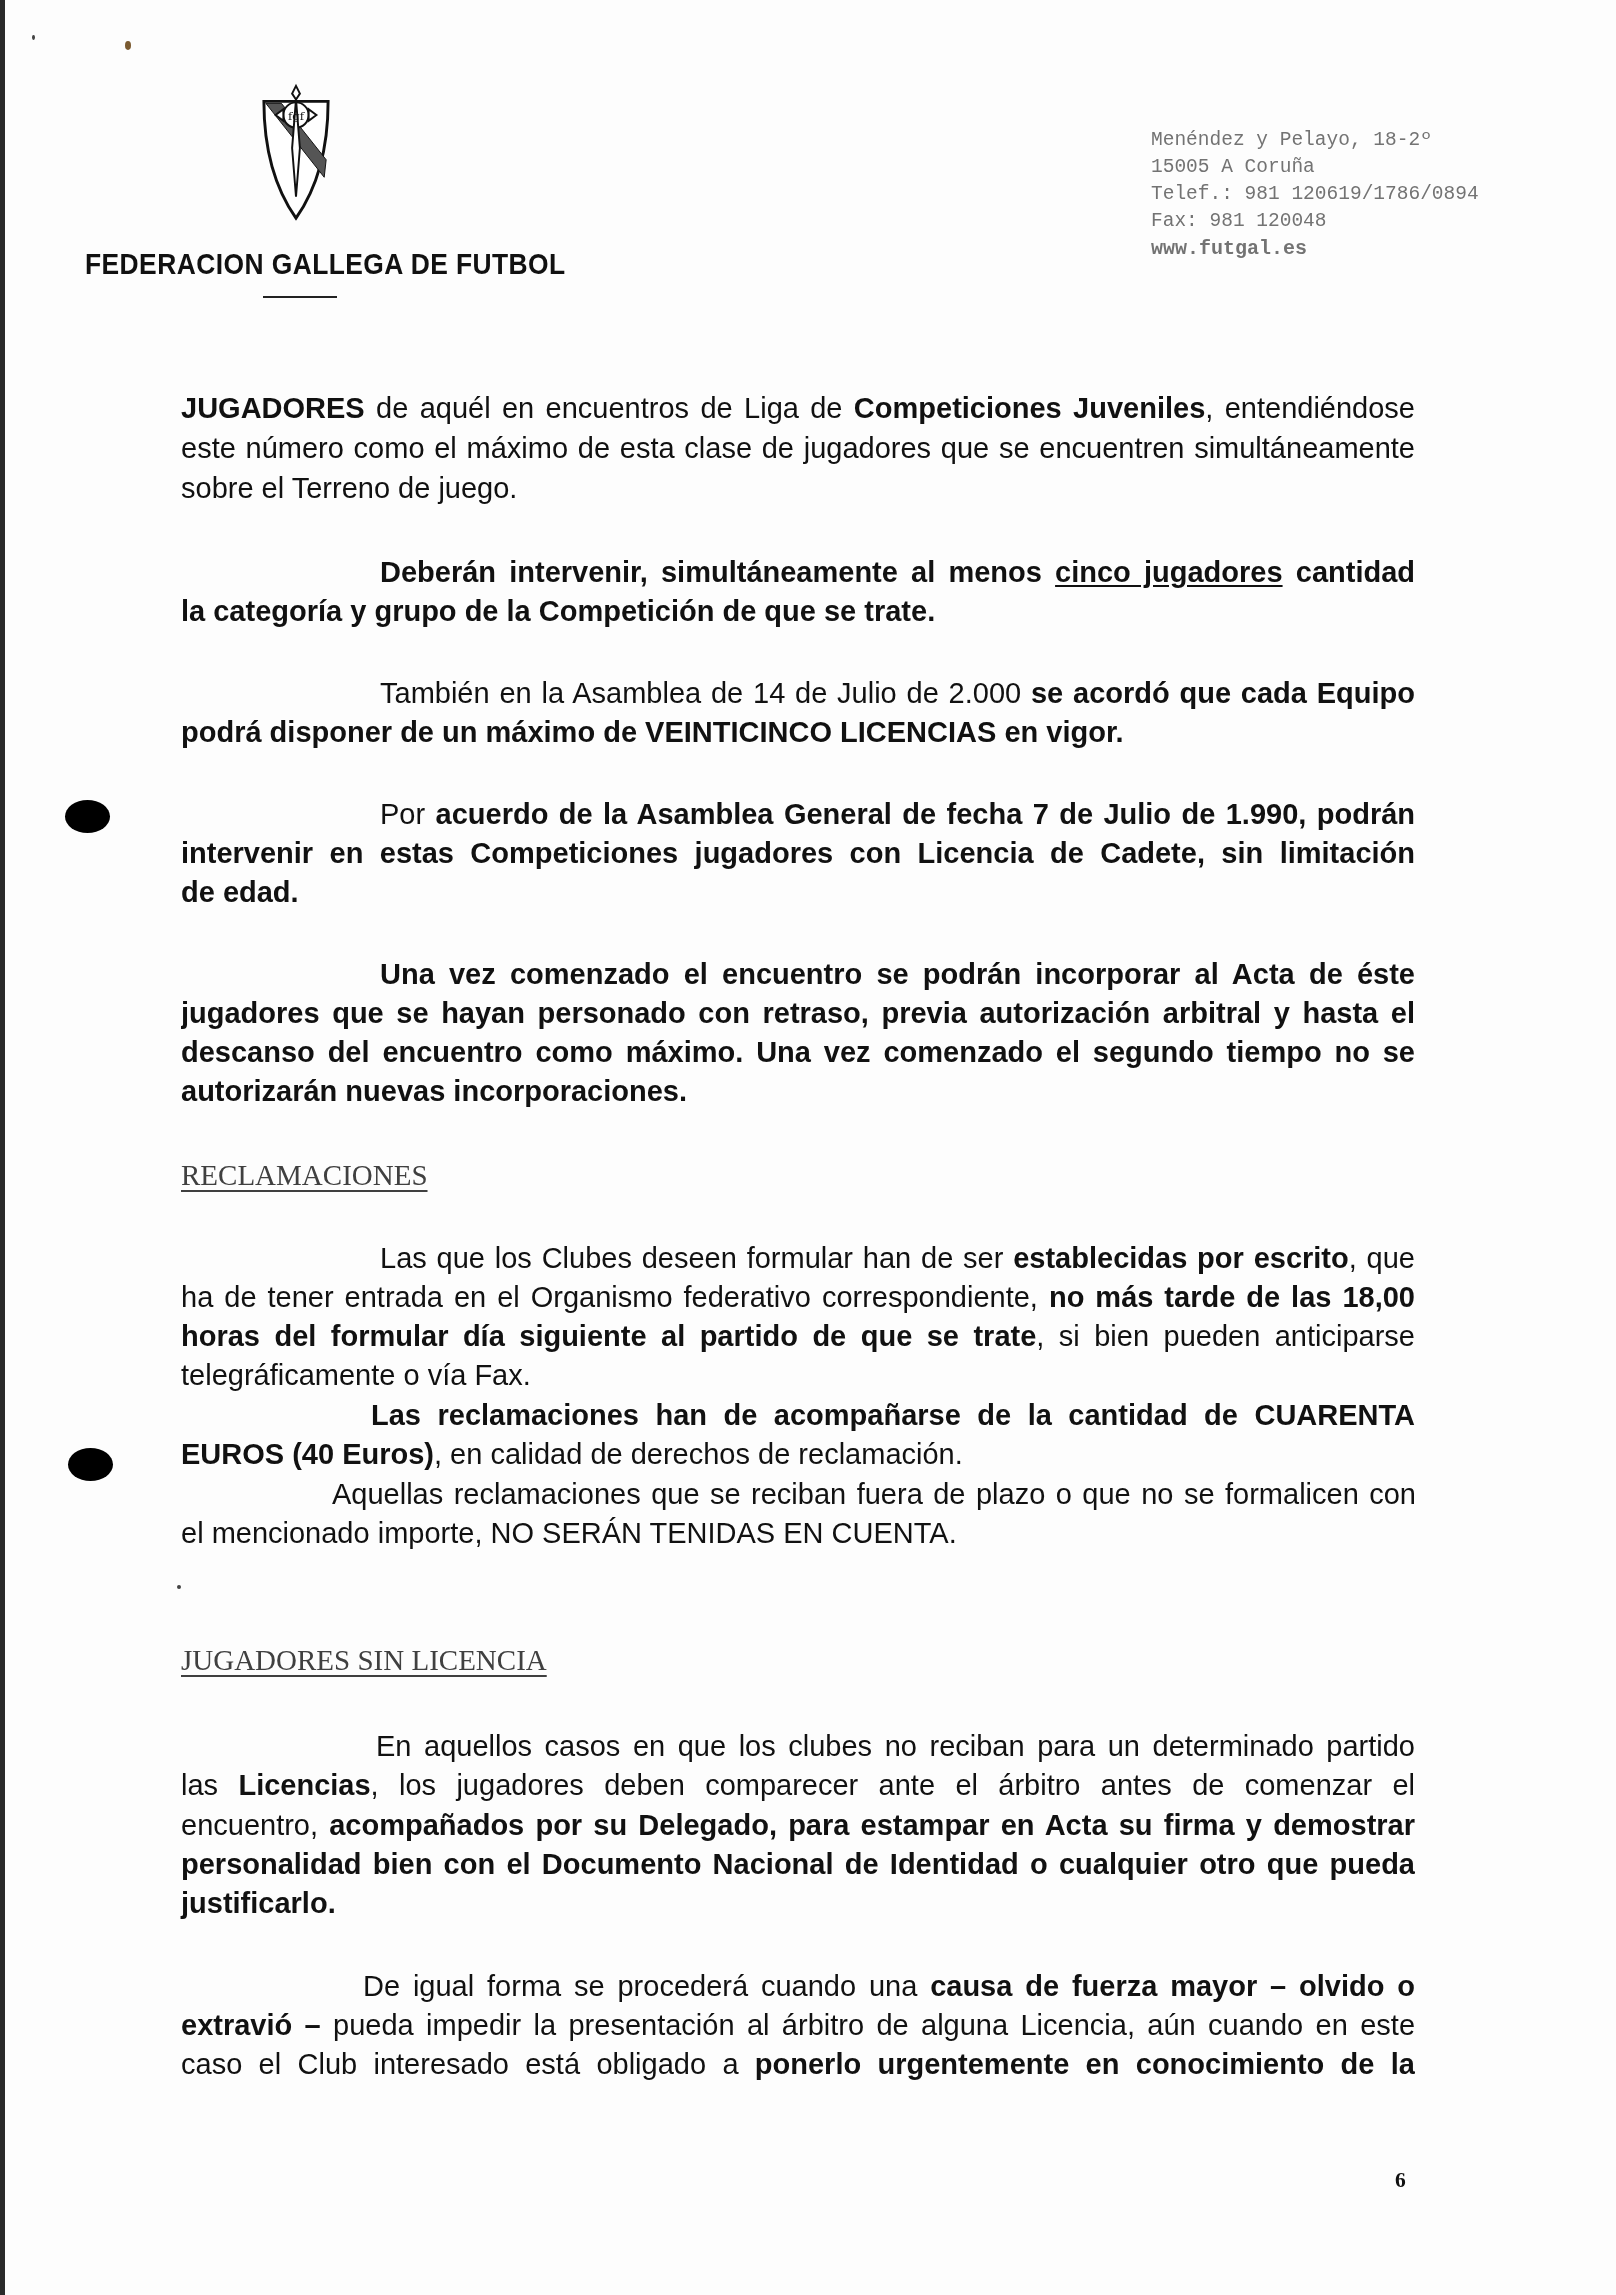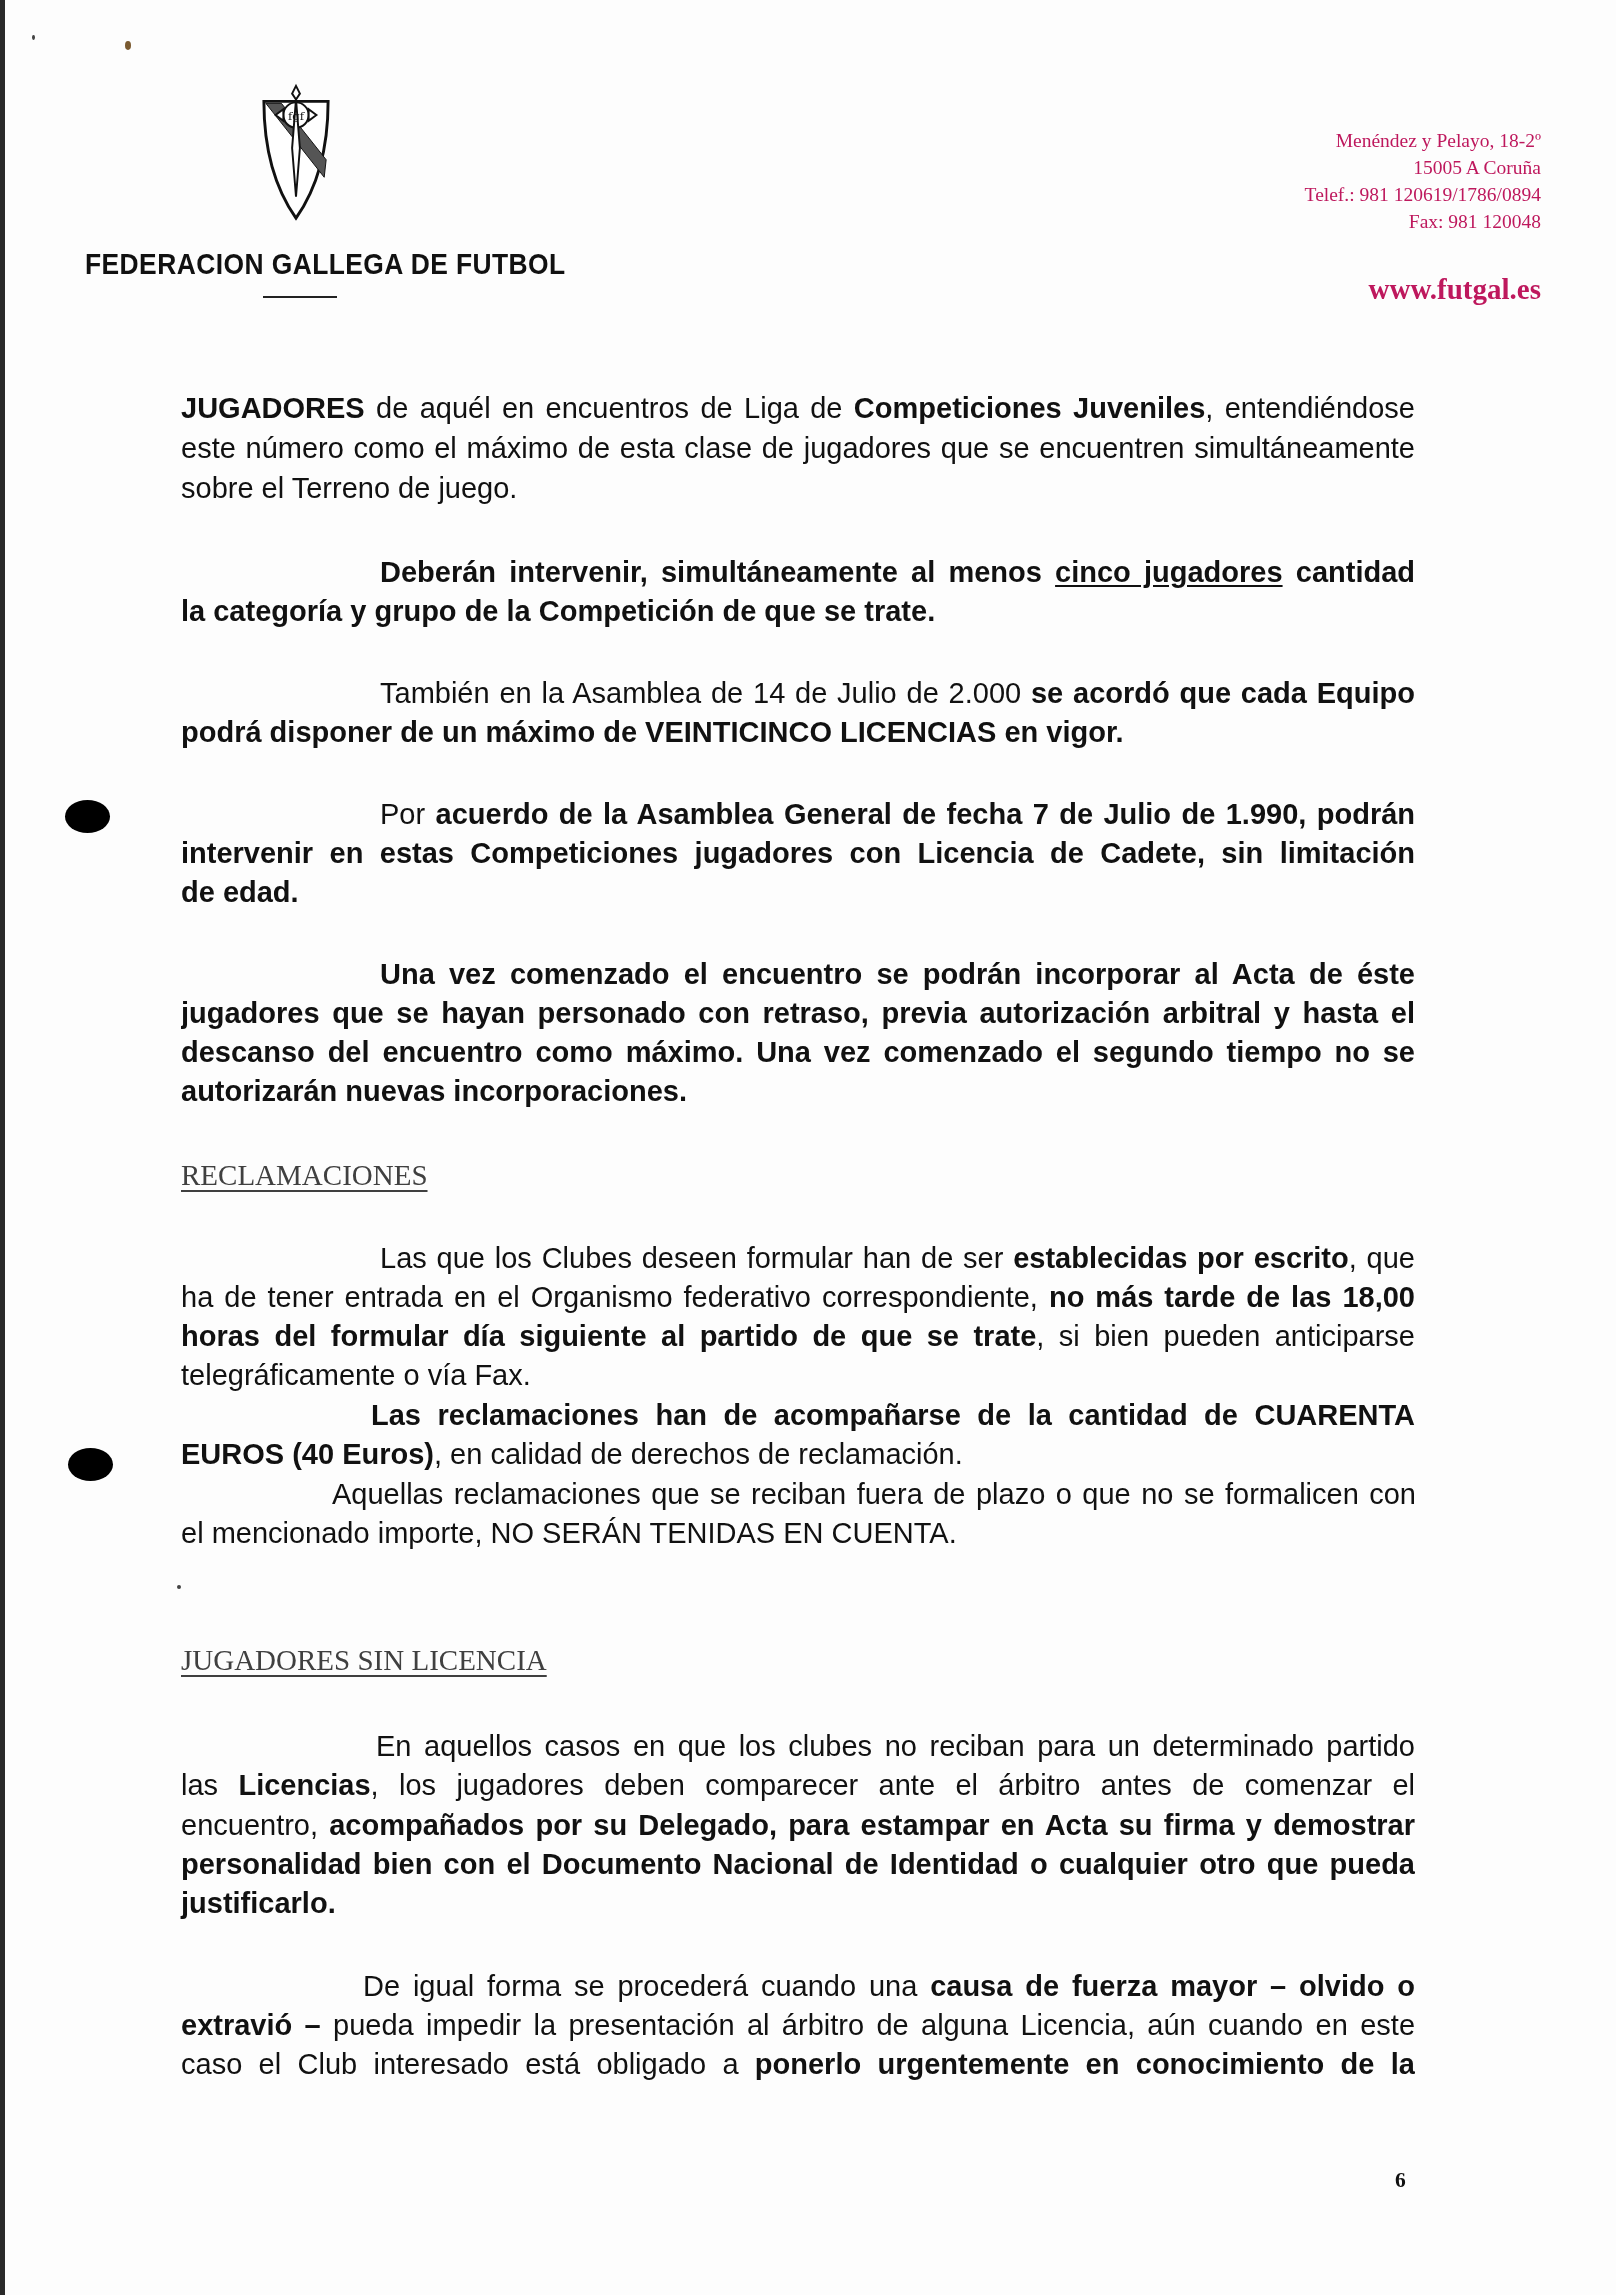--- a/index.html
+++ b/index.html
@@ -3,22 +3,22 @@
 <meta charset="utf-8">
 <style>
   html, body { margin: 0; padding: 0; background: #ffffff; }
   body { width: 1617px; height: 2296px; position: relative; overflow: hidden; }
   .page { position: absolute; left: 0; top: 0; width: 1617px; height: 2296px; background: #fdfdfd; }
   .left-edge { position: absolute; left: 0; top: 0; width: 4.9px; height: 2296px; background: #2a2a2a; }
   .speck { position: absolute; background: #444; border-radius: 50%; }
   .logo { position: absolute; left: 256px; top: 80px; width: 80px; height: 142px; }
   .org-name { position: absolute; left: 85px; top: 247px; font-family: "Liberation Sans", sans-serif; font-weight: bold; font-size: 30px; letter-spacing: 0.5px; color: #111; transform: scaleX(0.88); transform-origin: left top; white-space: nowrap; }
   .org-rule { position: absolute; left: 263px; top: 296px; width: 74px; height: 2px; background: #222; }
-  .address { position: absolute; left: 1151px; top: 127px; width: 390px; text-align: right; font-family: Liberation Serif, serif; font-size: 19.5px; line-height: 27px; color: #be185d; }
-  .address .web { font-weight: bold; font-size: 29px; margin-top: 41px; }
+  .address { position: absolute; left: 1151px; top: 127px; width: 390px; text-align: left; font-family: Liberation Mono, monospace; font-size: 19.5px; line-height: 27px; color: #737373; }
+  .address .web { font-weight: bold; font-size: 20px; }
   .body-line { position: absolute; left: 181px; width: 1234px; font-family: Liberation Sans, sans-serif; font-size: 29px; color: #111; white-space: nowrap; }
   .justify { text-align: justify; text-align-last: justify; white-space: normal; height: 35px; overflow: hidden; }
   .b { font-weight: bold; }
   .u { text-decoration: underline; text-underline-offset: 2.9px; }
   .heading { position: absolute; left: 181px; font-family: "Liberation Serif", serif; font-size: 29px; color: #404040; text-decoration: underline; text-decoration-thickness: 2px; text-underline-offset: 4.9px; }
   .punch { position: absolute; width: 45px; height: 33px; background: #000; border-radius: 50%; }
   .page-num { position: absolute; left: 1395px; top: 2168px; font-family: "Liberation Serif", serif; font-weight: bold; font-size: 21.5px; color: #111; }
 </style>
 </head>
 <body>

